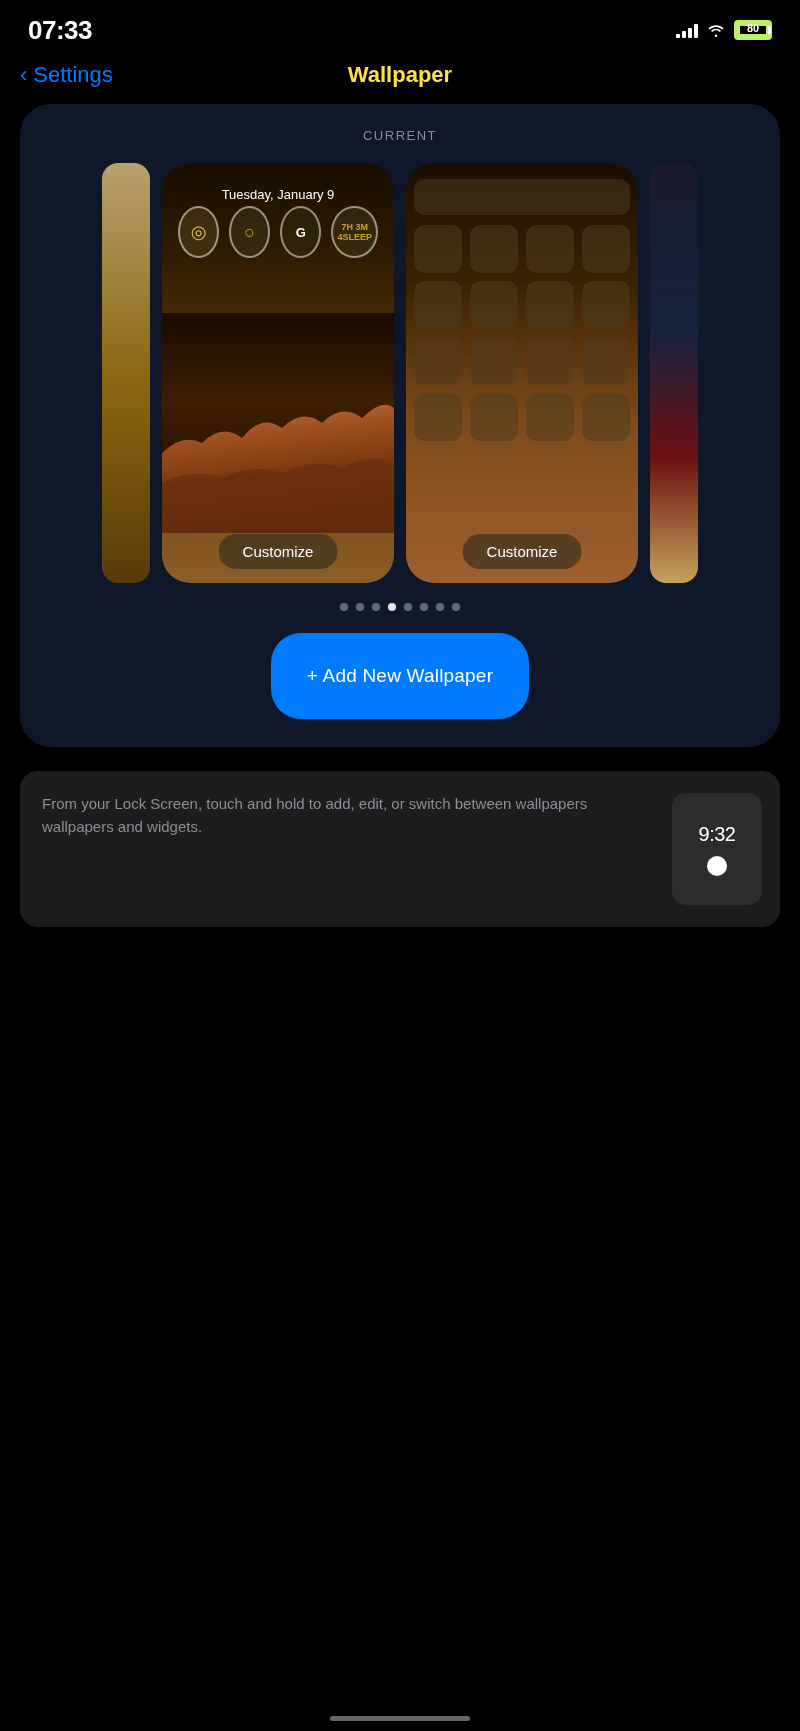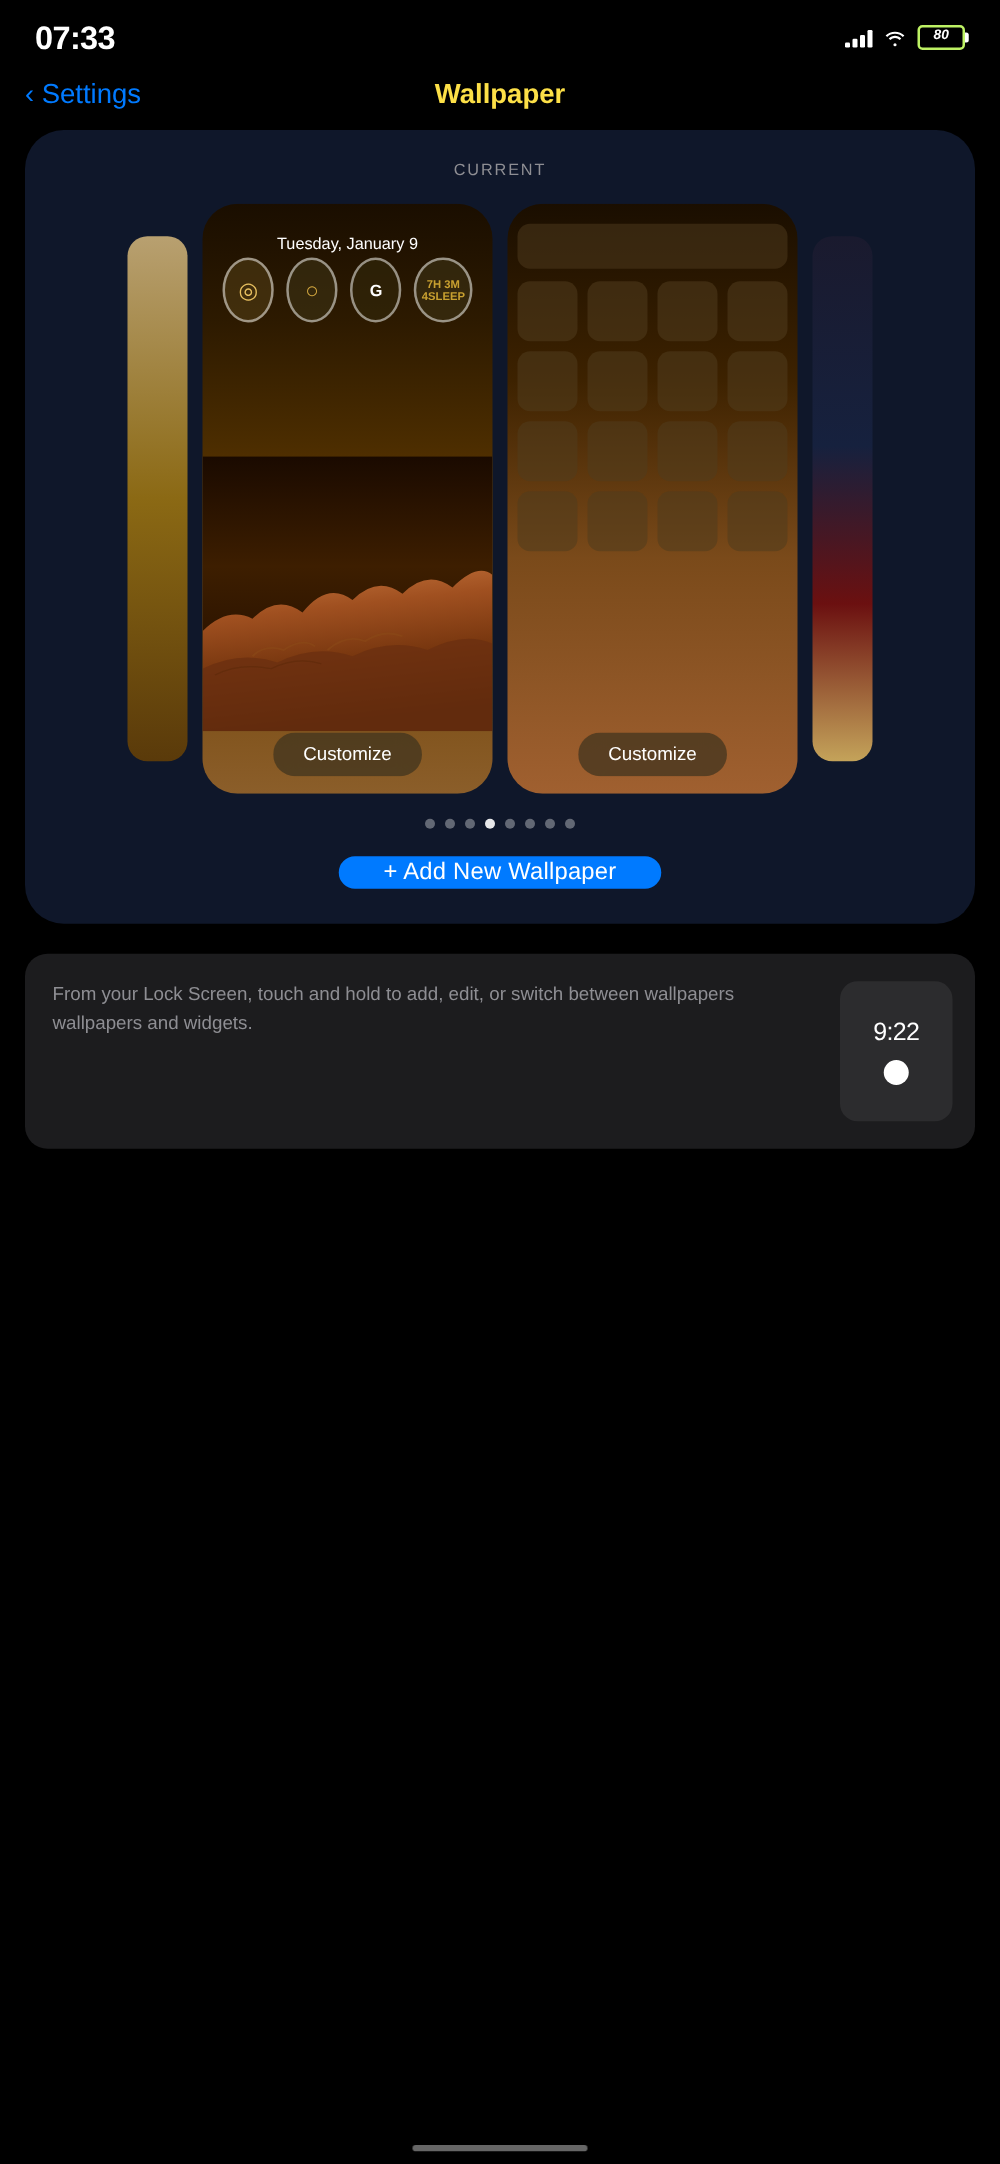--- a/index.html
+++ b/index.html
@@ -55,31 +55,30 @@
     }
 
     .battery-container {
       display: flex;
       align-items: center;
       gap: 2px;
     }
 
     .battery-box {
       display: flex;
-      align-items: flex-start;
+      align-items: flex-end;
       justify-content: center;
       width: 38px;
       height: 20px;
-      border: 2px solid #bef264;
+      border: 6px solid #bef264;
       border-radius: 4px;
       position: relative;
       font-size: 11px;
       font-weight: 600;
       color: #fff;
-      font-style: italic;
     }
 
     .battery-box::after {
       content: '';
       position: absolute;
       right: -5px;
       top: 50%;
       transform: translateY(-50%);
       width: 3px;
       height: 8px;
@@ -165,21 +164,21 @@
       background: linear-gradient(180deg, #b8a070 0%, #8B6914 50%, #5a3a0a 100%);
     }
 
     .side-peek-right {
       background: linear-gradient(180deg, #1a1a2e 0%, #16213e 40%, #6b1010 70%, #c4a35a 100%);
     }
 
     
     .phone-mockup {
       width: 232px;
-      height: 472px;
+      height: 420px;
       border-radius: 28px;
       overflow: hidden;
       position: relative;
       flex-shrink: 0;
     }
 
     .phone-mockup-lock {
       background: linear-gradient(180deg, #1a0e00 0%, #2d1a00 20%, #4a2c00 40%, #6b3d00 60%, #8B5e2a 100%);
     }
 
@@ -342,21 +341,21 @@
     }
 
     
     .add-wallpaper-btn {
       display: block;
       margin: 0 auto;
       background: #007AFF;
       color: #fff;
       border: none;
       border-radius: 30px;
-      padding: 2px 36px;
+      padding: 32px 36px;
       font-size: 19px;
       font-weight: 500;
       cursor: pointer;
       letter-spacing: 0.2px;
     }
 
     
     .info-card {
       background: #1c1c1e;
       border-radius: 18px;
@@ -557,21 +556,21 @@
     </div>
 
     <button class="add-wallpaper-btn">+ Add New Wallpaper</button>
   </div>
 
   <div class="info-card">
     <div class="info-text">
       <div class="info-description">From your Lock Screen, touch and hold to add, edit, or switch between wallpapers wallpapers and widgets.</div>
     </div>
     <div class="mini-lock-preview">
-      <span class="mini-time">9:22</span>
+      <span class="mini-time">9:32</span>
       <div class="mini-dot"></div>
     </div>
   </div>
 
 </div>
 
 <div class="bottom-spacer"></div>
 
 <div class="home-indicator"></div>
 

